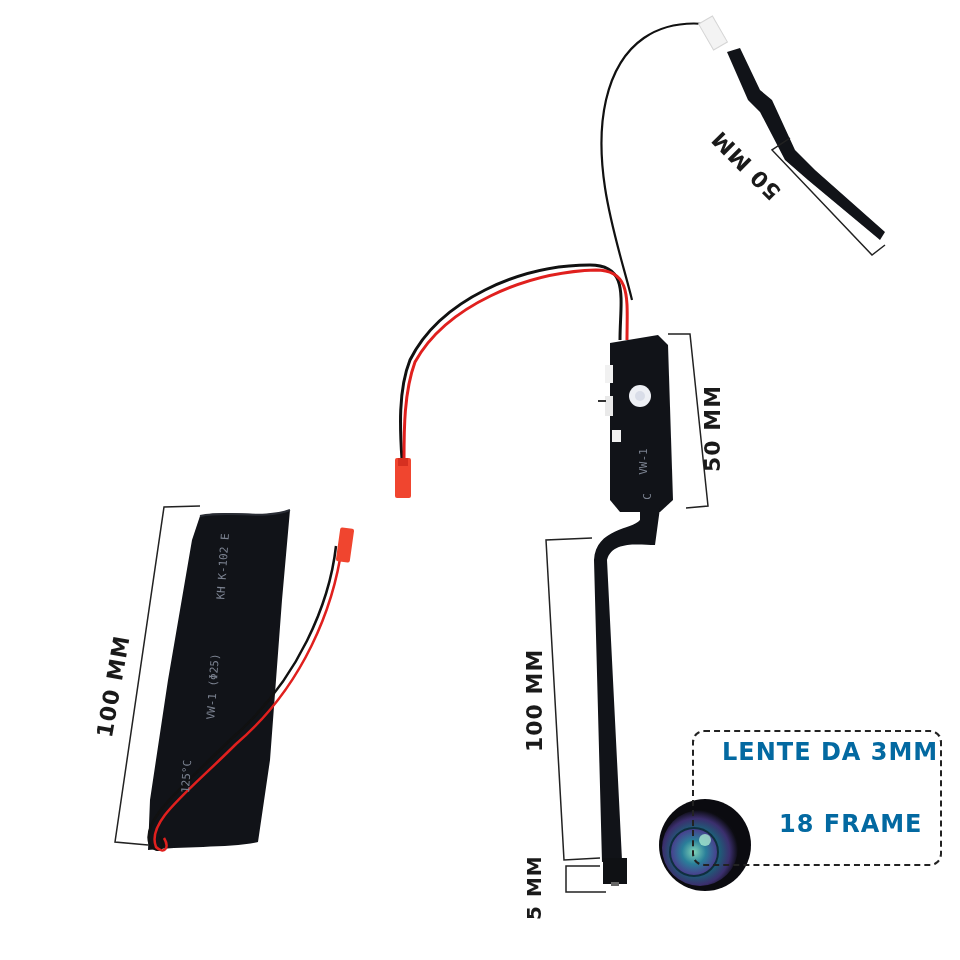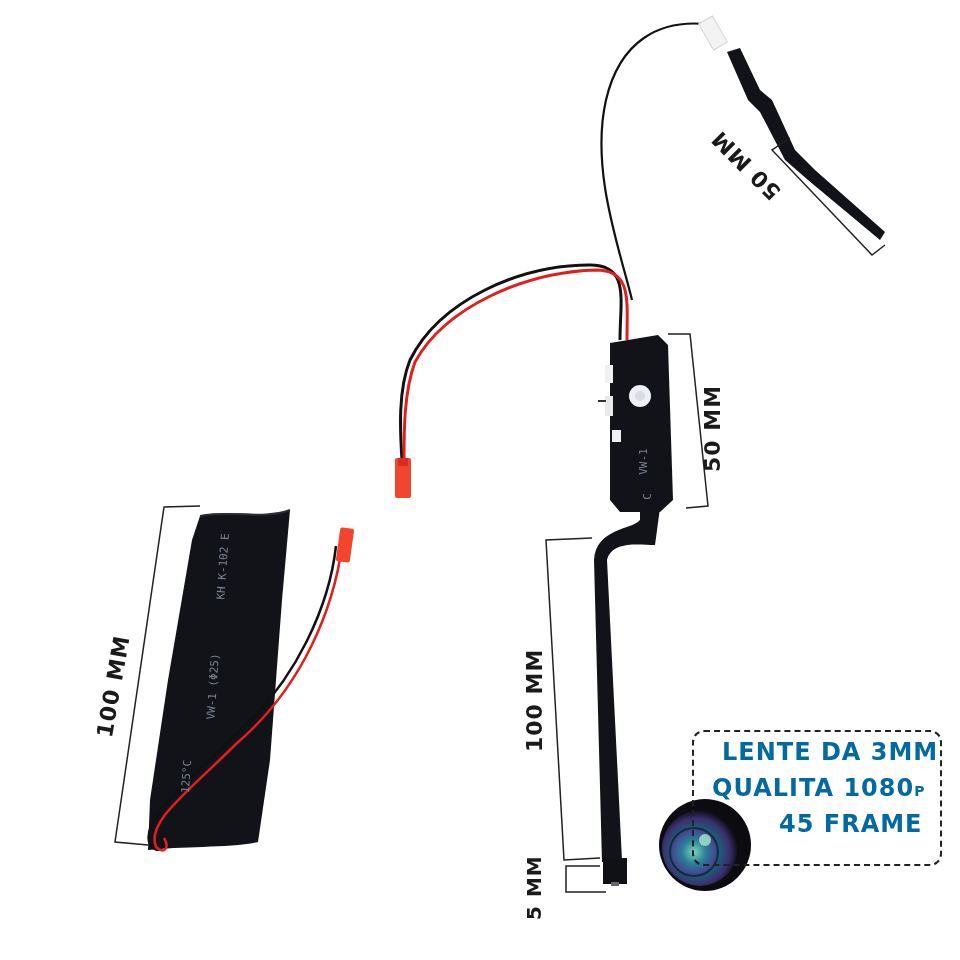--- a/index.html
+++ b/index.html
@@ -114,18 +114,15 @@
   <div class="print" style="left:644px;top:490px;transform:rotate(-90deg);">C</div>
 
   <div class="label" style="left:768px;top:205px;font-size:22px;transform:rotate(225deg);transform-origin:left top;">50 MM</div>
   <div class="label" style="left:700px;top:472px;font-size:22px;transform:rotate(-90deg);transform-origin:left top;">50 MM</div>
   <div class="label" style="left:92px;top:735px;font-size:22px;transform:rotate(-80deg);transform-origin:left top;">100 MM</div>
   <div class="label" style="left:522px;top:752px;font-size:22px;transform:rotate(-90deg);transform-origin:left top;">100 MM</div>
   <div class="label" style="left:522px;top:920px;font-size:20px;transform:rotate(-90deg);transform-origin:left top;">5 MM</div>
 
   <div class="callout">
     <div class="callout-line" style="left:28px;top:6px;">LENTE DA 3MM</div>
-    <div class="callout-line" style="left:18px;top:42px;">
-      <span>QUALITA 1080</span><span style="font-size:14px;vertical-align:baseline;">P</span>
-    </div>
-    <div class="callout-line" style="left:85px;top:78px;">45 FRAME</div>
+    <div class="callout-line" style="left:85px;top:78px;">18 FRAME</div>
   </div>
 </div>
 
 </body></html>

